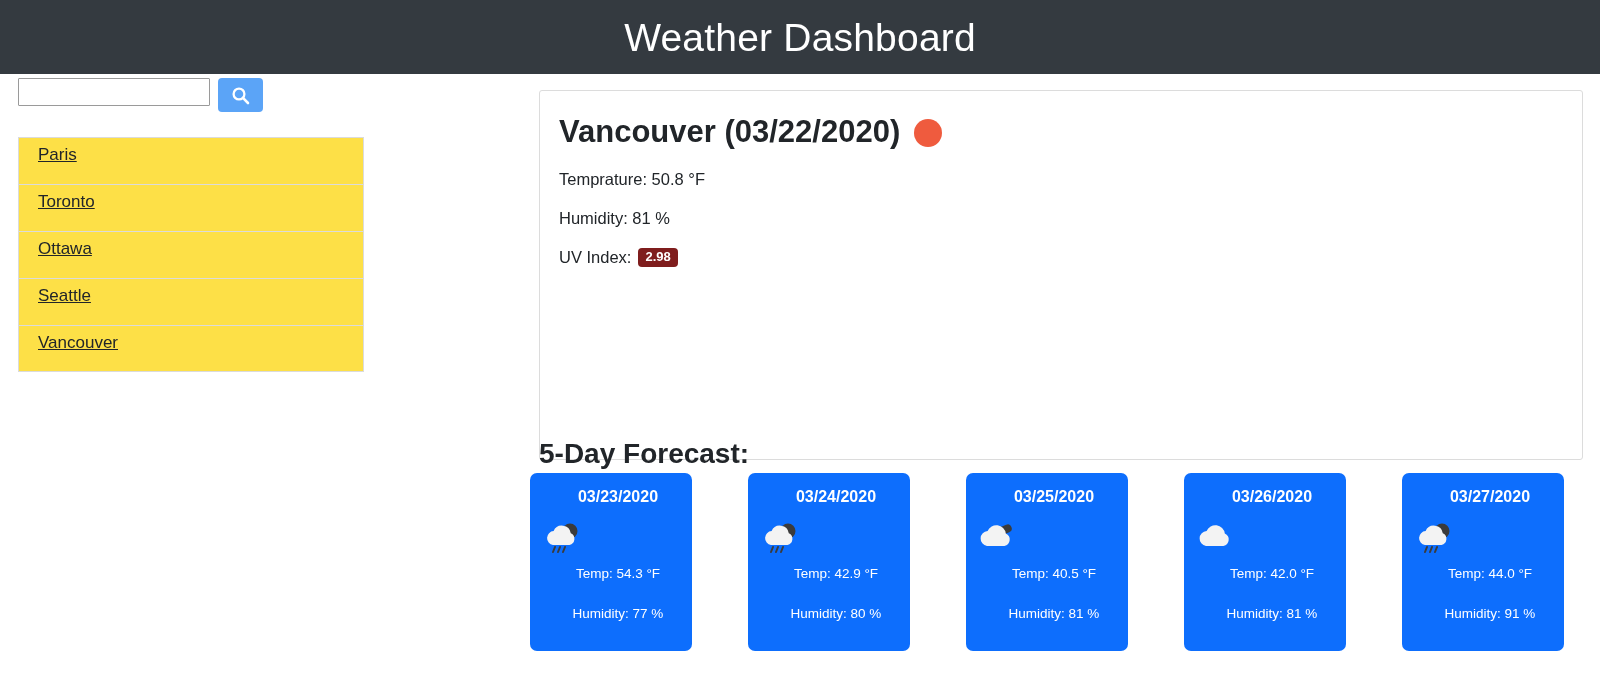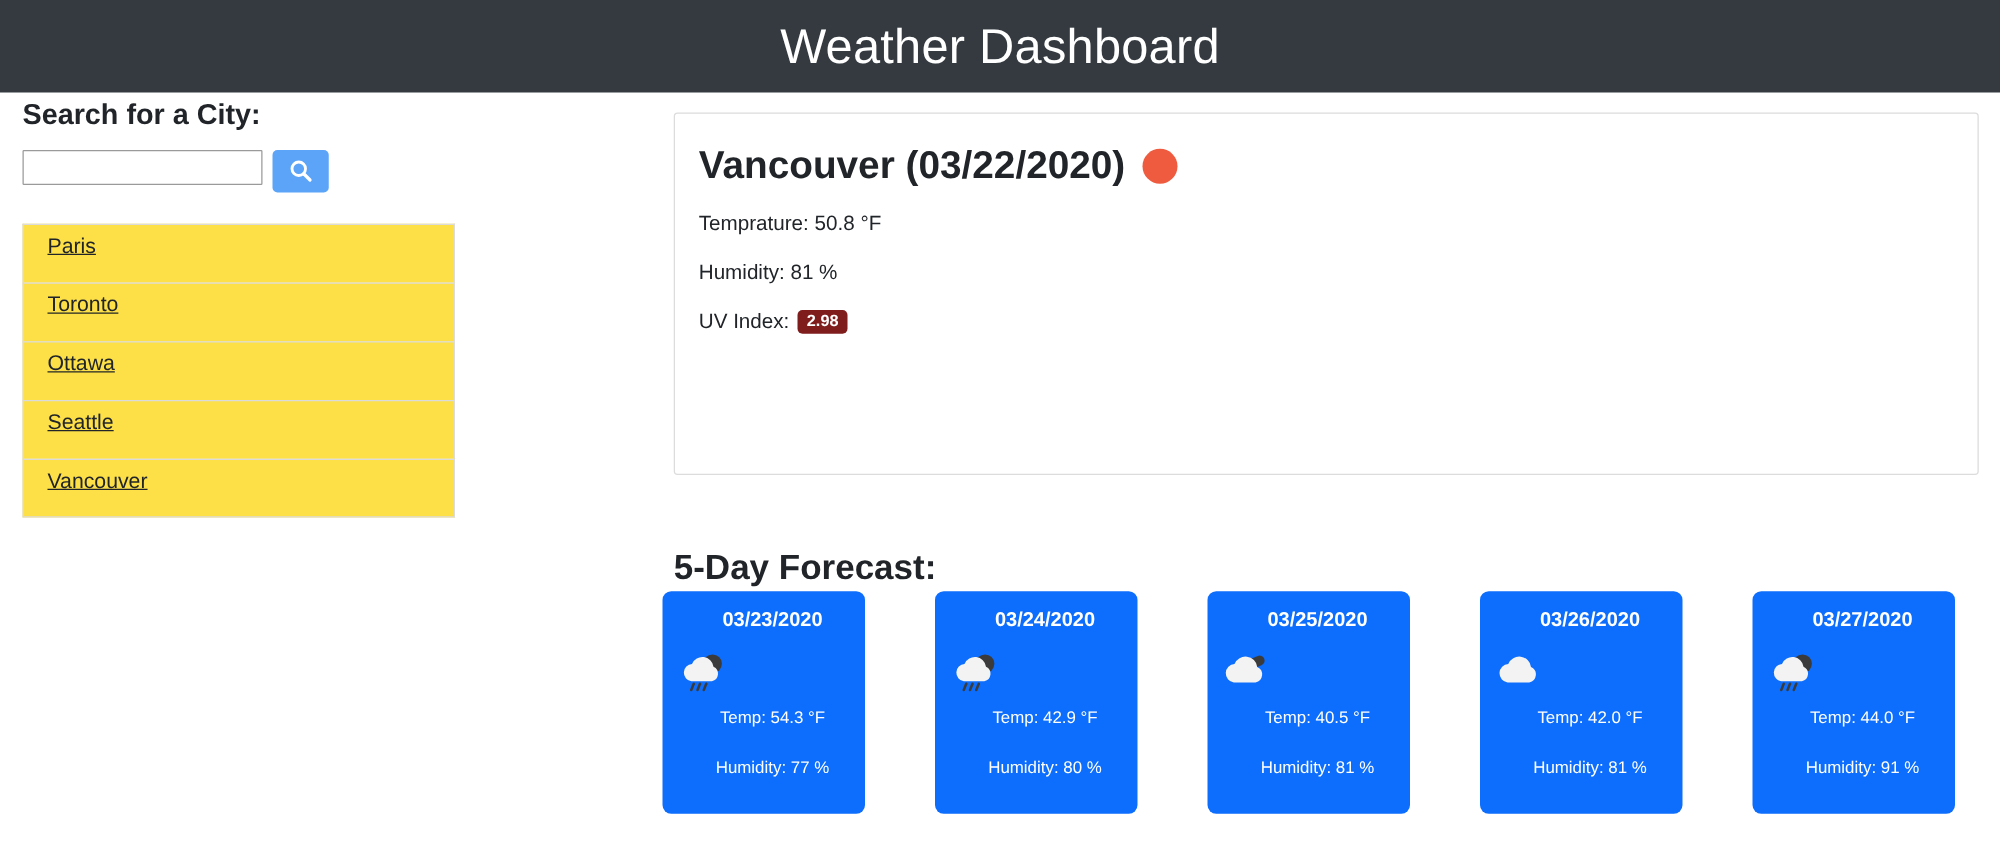--- a/index.html
+++ b/index.html
@@ -104,21 +104,21 @@
   .city-item:last-child {
     border-bottom: 1px solid #dbdbdb;
   }
 
   
   .current-card {
     position: absolute;
     left: 539px;
     top: 90px;
     width: 1044px;
-    height: 290px;
+    height: 370px;
     box-sizing: border-box;
     border: 1px solid #dcdcdc;
     border-radius: 3px;
     background: #ffffff;
     padding: 22px 0 0 19px;
   }
   .current-title-row {
     display: flex;
     align-items: center;
     gap: 14px;
@@ -203,21 +203,20 @@
   .forecast-temp { margin-bottom: 24px; }
 </style>
 </head>
 <body>
 
 <div class="app-header">
   <div class="app-title">Weather Dashboard</div>
 </div>
 
 <div class="sidebar">
-  <div class="search-label">Search for a City:</div>
 
   <div class="search-row">
     <input class="search-input" type="text" placeholder="" value="" style="">
     <button class="search-button">
       <span>
         <svg width="19" height="19" viewBox="0 0 19 19">
           <circle cx="8" cy="8" r="5.4" fill="none" stroke="#ffffff" stroke-width="2.3"></circle>
           <line x1="12.2" y1="12.2" x2="17" y2="17" stroke="#ffffff" stroke-width="2.6" stroke-linecap="round"></line>
         </svg>
       </span>

